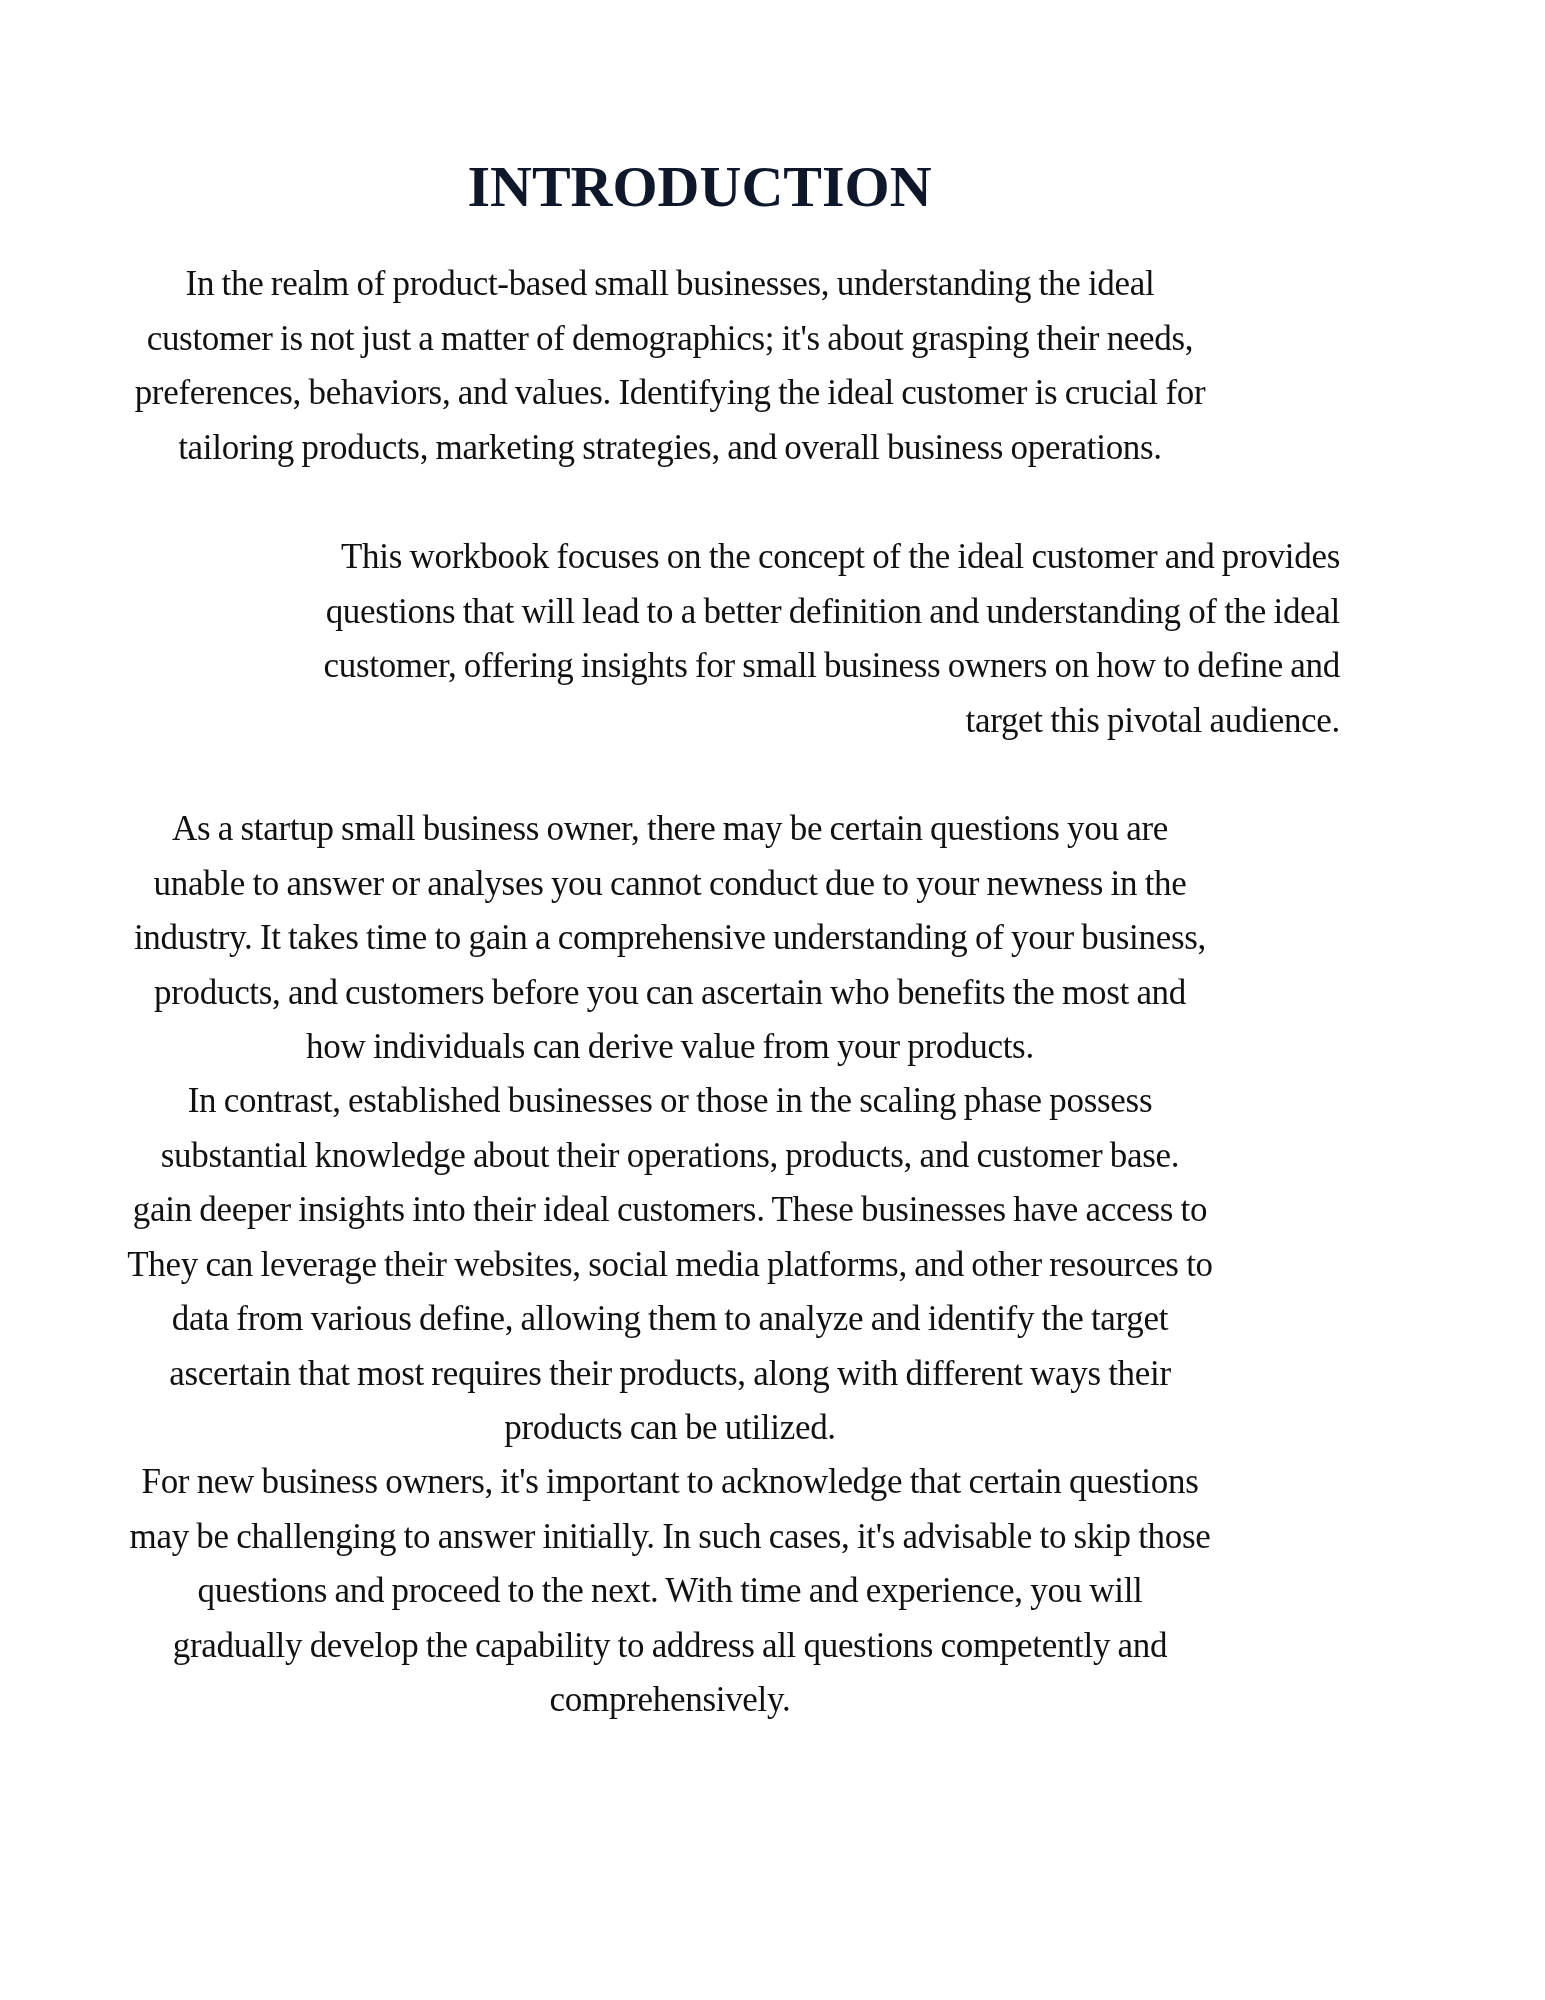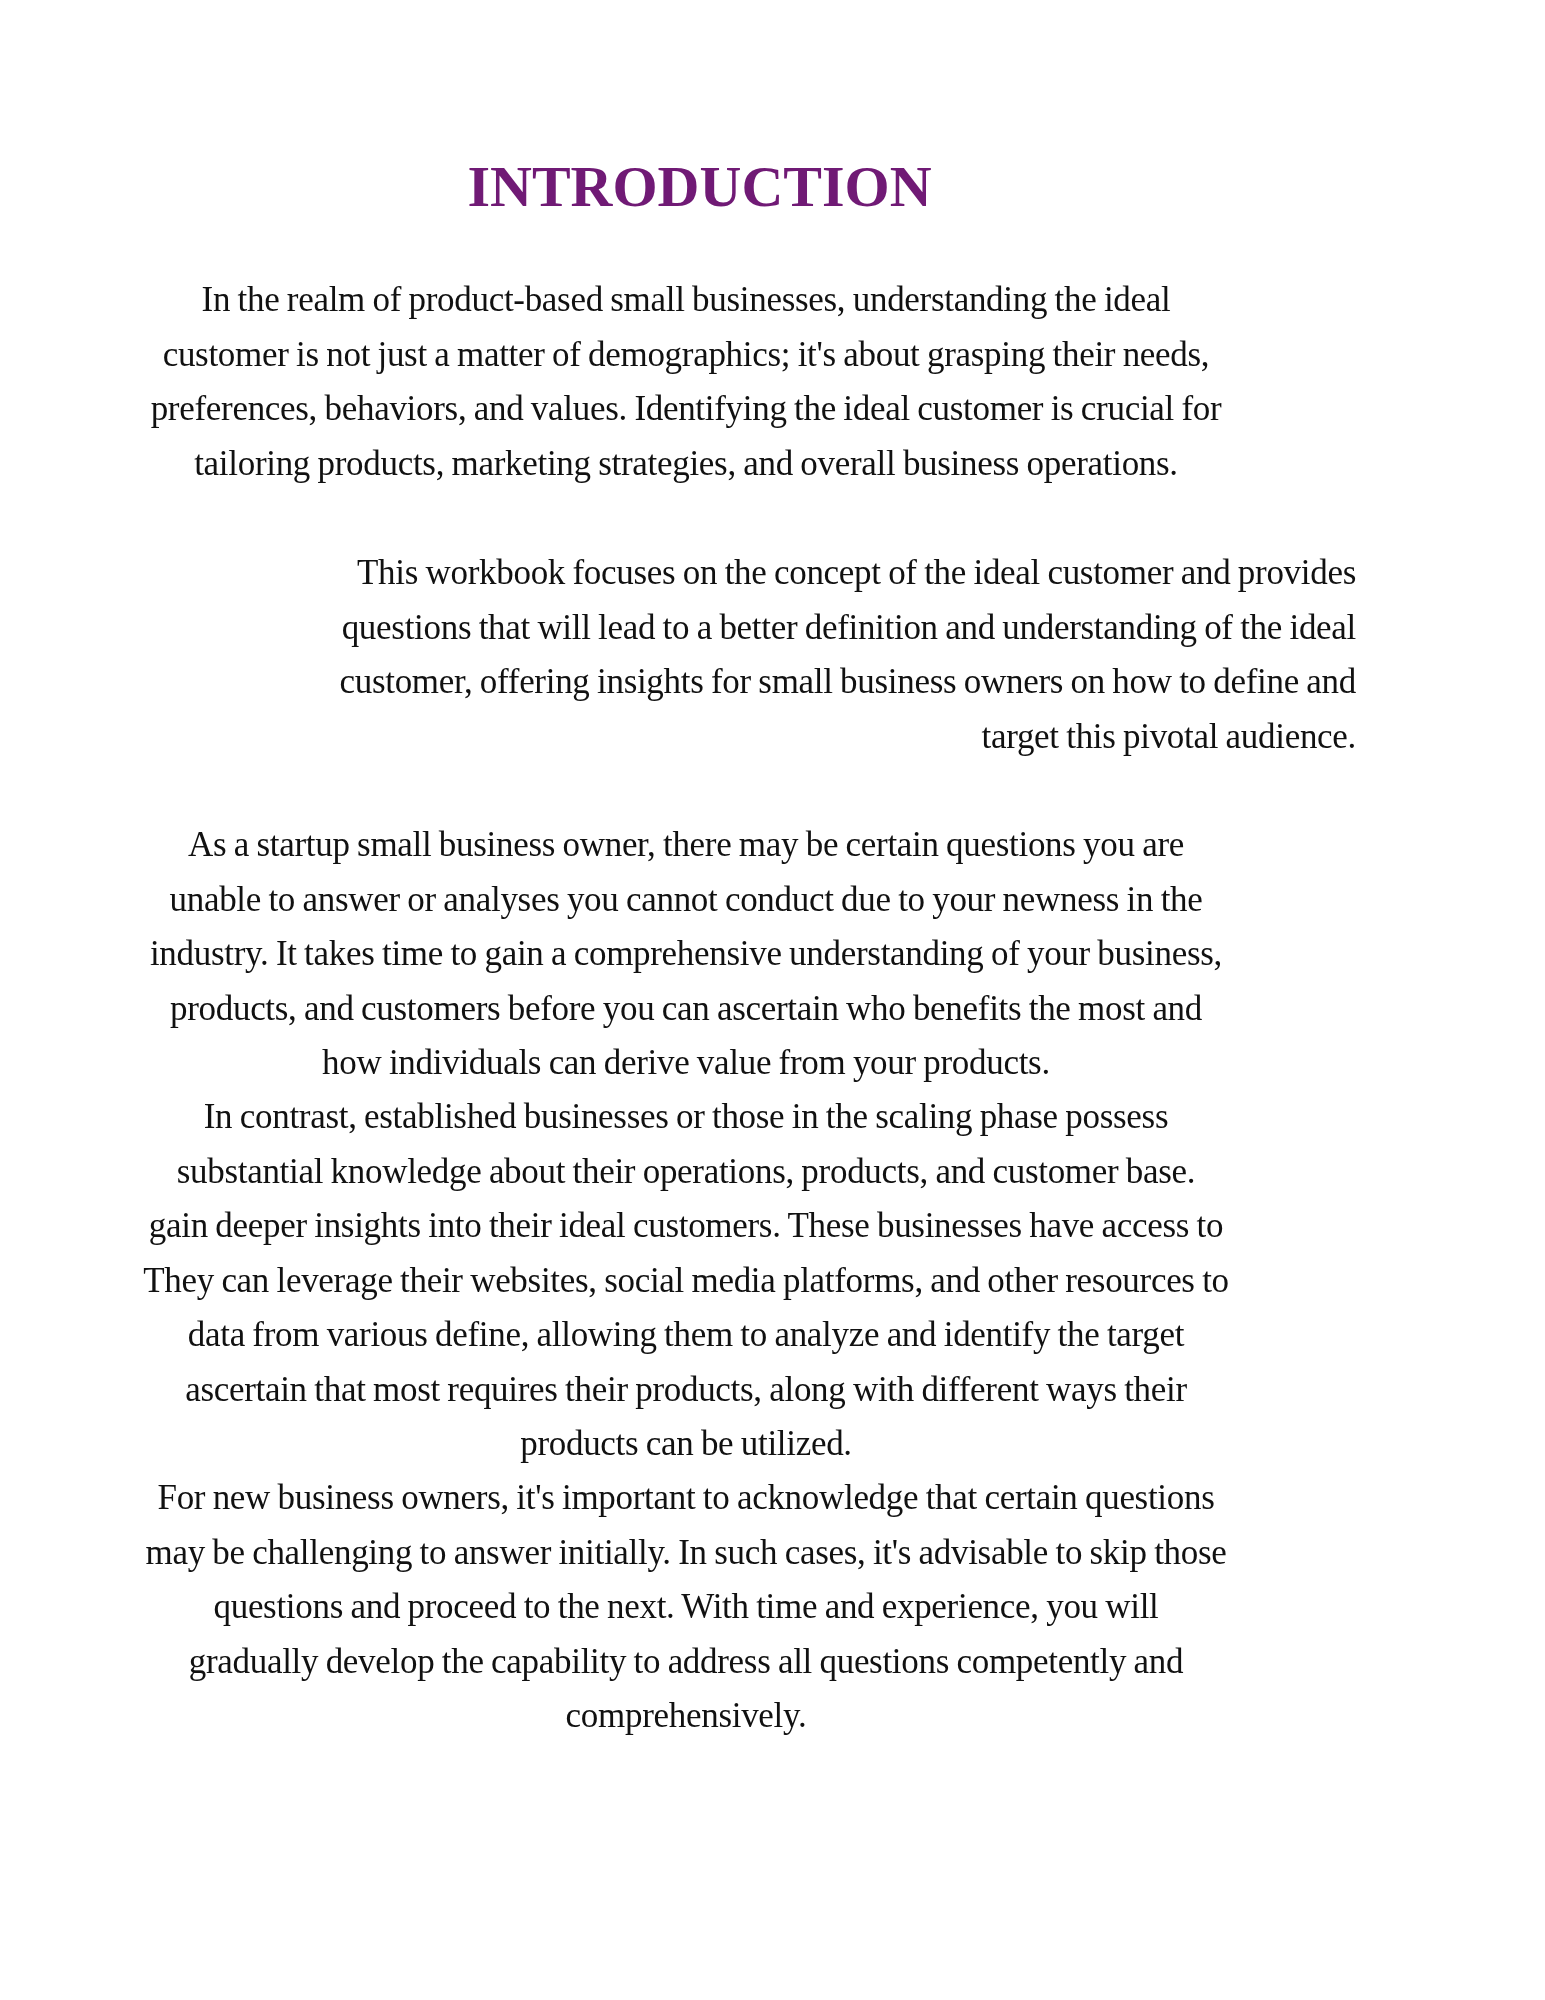--- a/index.html
+++ b/index.html
@@ -25,28 +25,28 @@
     .title {
       position: absolute;
       left: 0;
       width: 1399px;
       top: 152px;
       text-align: center;
       font-weight: bold;
       font-size: 58px;
       line-height: 70px;
       letter-spacing: 0px;
-      color: #701a75;
+      color: #0f172a;
       margin: 0;
     }
     .para {
       position: absolute;
       left: 0;
       width: 1340px;
-      margin: 16px;
+      margin: 0;
       text-align: center;
     }
     .line {
       display: block;
       font-size: 35px;
       line-height: 54.5px;
       white-space: nowrap;
       letter-spacing: -0.3px;
       word-spacing: -1px;
     }

